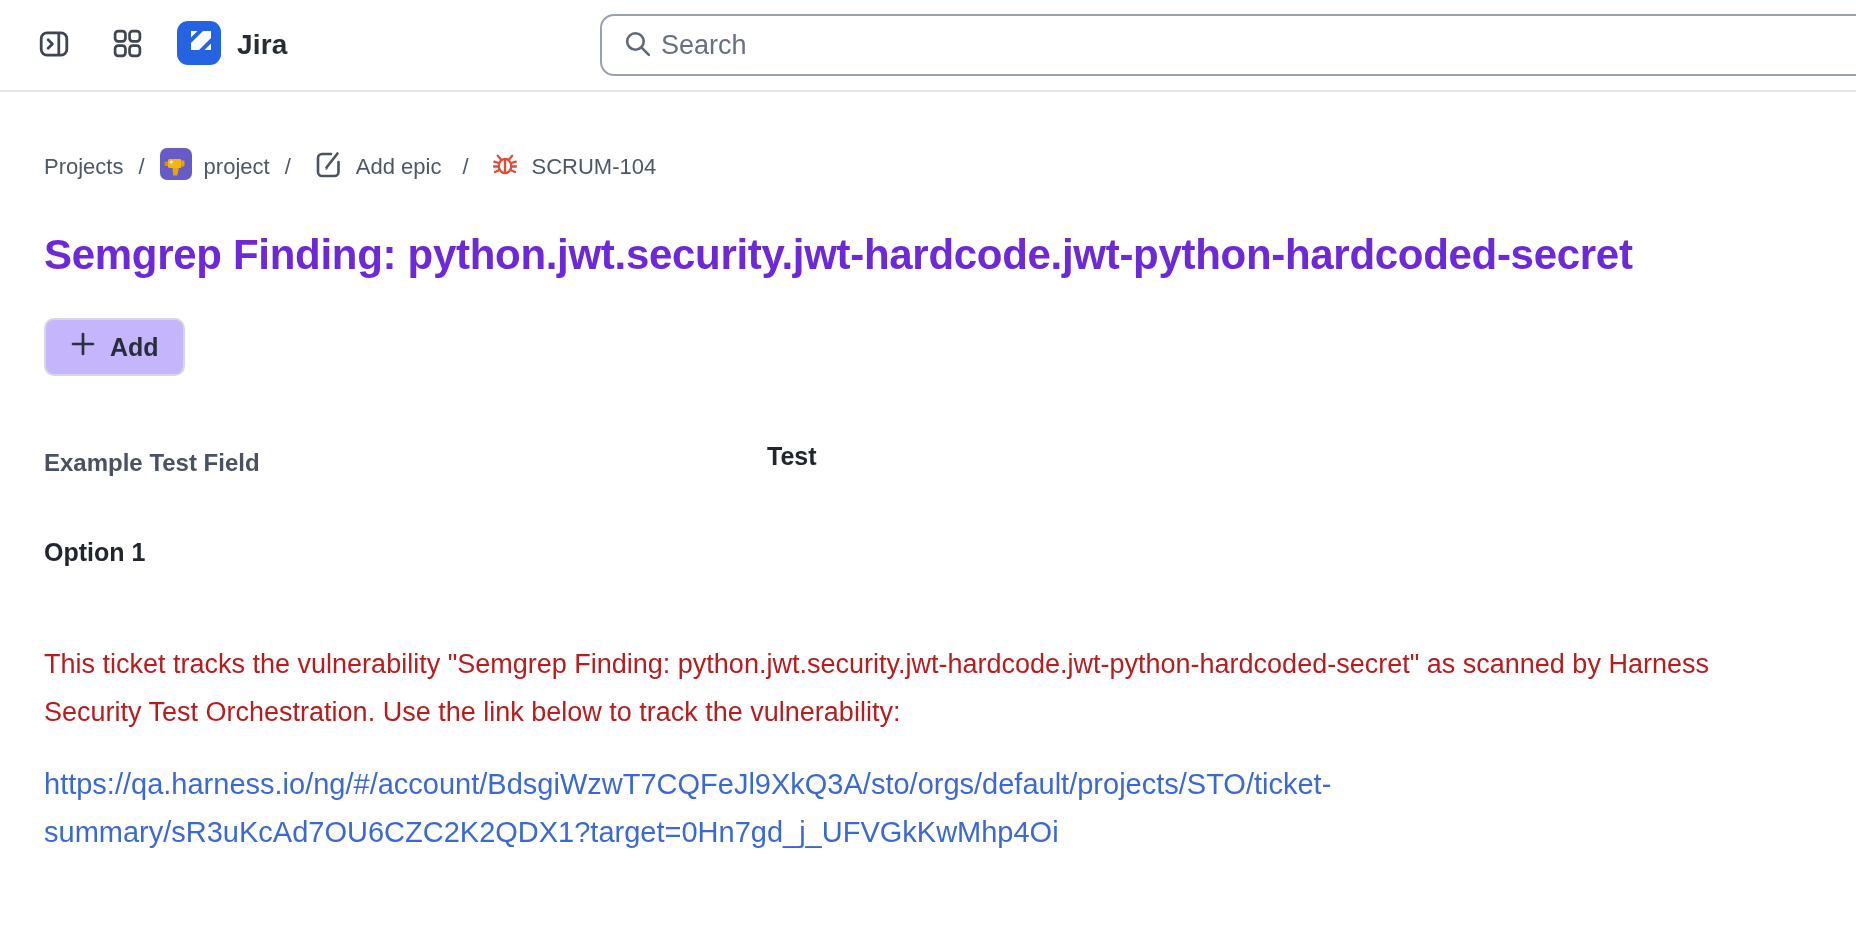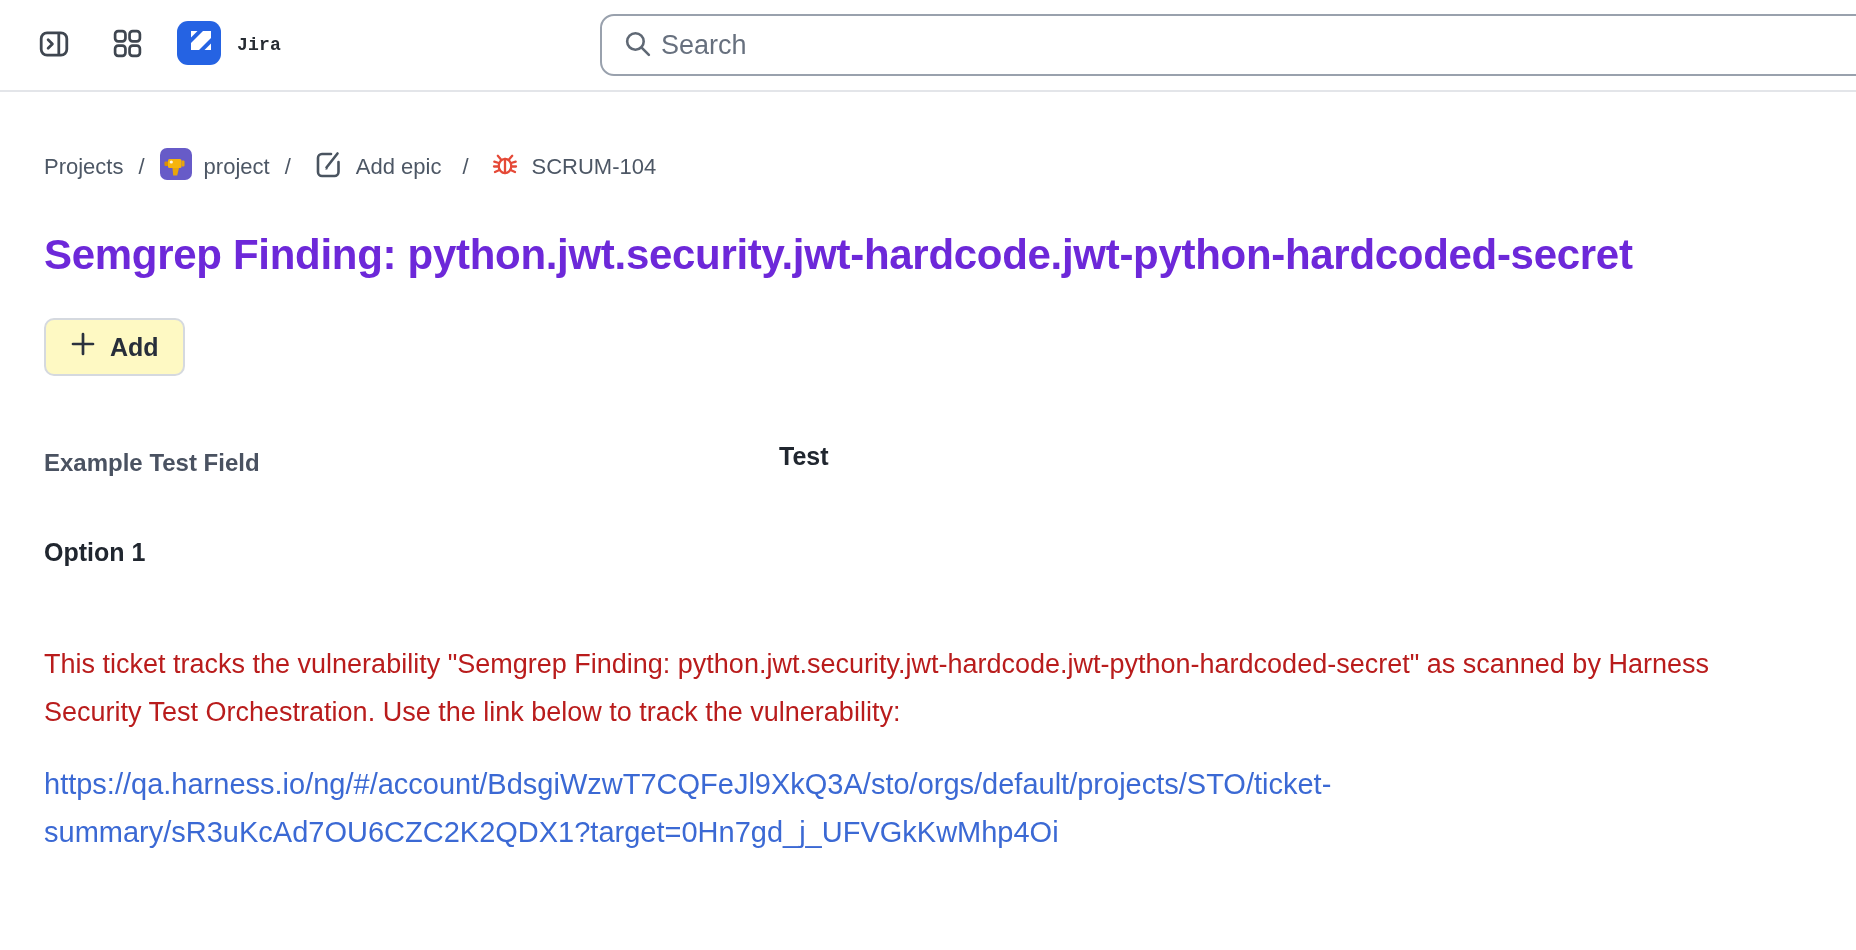--- a/index.html
+++ b/index.html
@@ -19,21 +19,21 @@
     border-bottom:2px solid #e3e5e9;
     display:flex;
     align-items:center;
     padding-left:38px;
     background:#fff;
   }
   .icon-btn { display:flex; align-items:center; justify-content:center; background:none; border:none; cursor:pointer; }
   .toggle-btn { margin-right:42px; }
   .grid-btn { margin-right:34px; }
   .logo-wrap { display:flex; align-items:center; gap:16px; cursor:pointer; }
-  .app-name { font-size:18px; font-weight:700; color:#272c33; letter-spacing:0.2px;font-family:Liberation Mono, monospace; }
+  .app-name { font-size:28px; font-weight:700; color:#272c33; letter-spacing:0.2px; }
 
   .search {
     position:absolute;
     left:600px; top:14px; right:-26px;
     height:62px;
     border:2px solid #99a1ad;
     border-radius:14px;
     display:flex; align-items:center;
     padding-left:20px; gap:8px;
     background:#fff;
@@ -61,28 +61,28 @@
     font-size:42px; line-height:58px; font-weight:700;
     color:#6d28d9; letter-spacing:-0.3px;
     max-width:1745px;
     cursor:text;
   }
 
   .add-btn {
     margin-top:34px;
     display:inline-flex; align-items:center; gap:14px;
     height:58px; padding:0 24px;
-    background:#fef9c3;
+    background:#c4b5fd;
     border:2px solid #d5d9df; border-radius:10px;
     font-family:inherit; font-size:25px; font-weight:600; color:#272e3a;
     cursor:pointer;
   }
 
   .fields { margin-top:72px; }
-  .field-row { display:flex; align-items:flex-start; margin-bottom:66px;gap:12px; }
+  .field-row { display:flex; align-items:flex-start; margin-bottom:66px; }
   .field-label { width:723px; flex:0 0 auto; font-size:24px; font-weight:700; color:#4a5261; line-height:30px; }
   .field-value { font-size:25px; font-weight:700; color:#20262f; line-height:30px; position:relative; top:-7px; cursor:pointer; }
 
   .desc-heading { margin-top:44px; font-size:29px; font-weight:700; color:#1d242f; }
   .desc-text {
     margin-top:16px;
     font-size:27px; line-height:48px; color:#b91c1c;
     max-width:1720px;
   }
   .desc-link {

